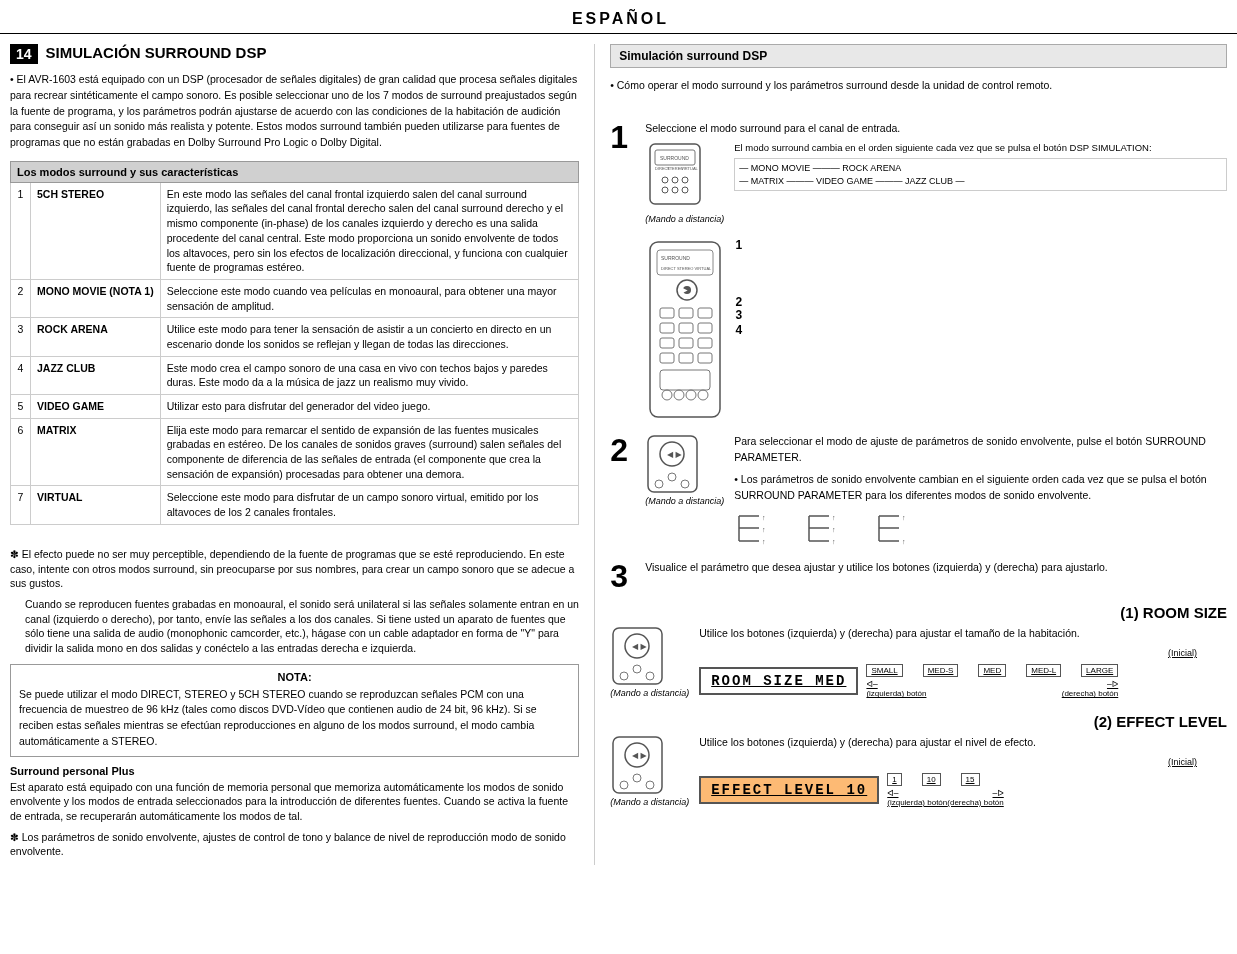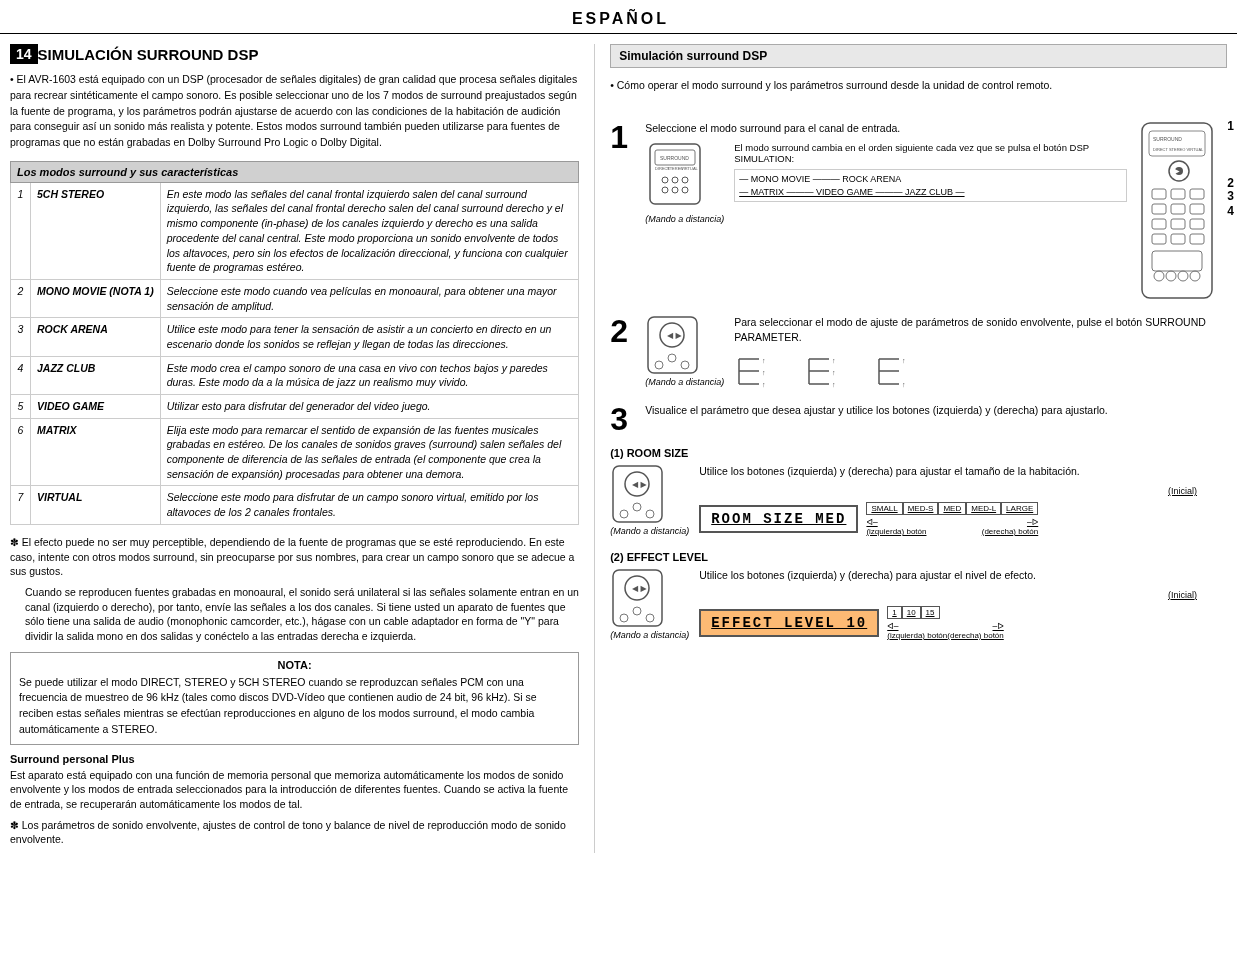--- a/index.html
+++ b/index.html
@@ -28,22 +28,22 @@
     }
 
     
     .left-col {
       width: 48%;
       padding-right: 15px;
     }
 
     .section-header {
       display: flex;
-      align-items: center;
-      gap: 0;
+      align-items: flex-start;
+      gap: 8px;
       margin-bottom: 8px;
     }
 
     .section-number-box {
       background: #000;
       color: #fff;
       font-weight: bold;
       font-size: 14px;
       padding: 2px 6px;
       min-width: 24px;
@@ -57,22 +57,21 @@
 
     .intro-text {
       font-size: 10.5px;
       line-height: 1.5;
       margin-bottom: 10px;
     }
 
     .surround-table {
       width: 100%;
       border-collapse: collapse;
-      margin-bottom: 10px;
-      font-style: italic;
+      margin-bottom: 22px;
     }
 
     .surround-table th {
       background: #d0d0d0;
       border: 1px solid #999;
       padding: 4px 6px;
       font-size: 11px;
       text-align: left;
     }
 
@@ -164,22 +163,23 @@
       height: 70px;
     }
 
     
     .room-size-section {
       margin: 8px 0;
     }
 
     .sub-section-title {
       font-weight: bold;
-      font-size: 11px;
+      font-size: 15px;
       margin-bottom: 5px;
+      text-align: right;
     }
 
     .room-size-display {
       border: 2px solid #555;
       padding: 4px 10px;
       font-family: 'Courier New', monospace;
       font-size: 14px;
       letter-spacing: 2px;
       font-weight: bold;
       background: #fff;
@@ -217,20 +217,21 @@
       min-width: 25px;
     }
 
     .step-body {
       flex: 1;
     }
 
     .step1-layout {
       display: flex;
       gap: 10px;
+      flex-direction: column;
     }
 
     .step1-left {
       flex: 1;
     }
 
     .step1-right {
       width: 90px;
       position: relative;
     }
@@ -246,21 +247,21 @@
 
     .display-with-scale {
       display: flex;
       align-items: center;
       gap: 8px;
       flex-wrap: wrap;
     }
 
     .scale-row {
       display: flex;
-      gap: 0;
+      gap: 20px;
     }
 
     .sc-box {
       border: 1px solid #555;
       padding: 1px 4px;
       font-size: 8px;
     }
 
     .inicital-label {
       font-size: 8.5px;
@@ -390,21 +391,21 @@
                     <circle cx="20" cy="48" r="3" fill="none" stroke="#555" stroke-width="1"></circle>
                     <circle cx="30" cy="48" r="3" fill="none" stroke="#555" stroke-width="1"></circle>
                     <circle cx="40" cy="48" r="3" fill="none" stroke="#555" stroke-width="1"></circle>
                   </svg>
                   <div class="mando-label">(Mando a distancia)</div>
                 </div>
                 <div style="flex:1;">
                   <div style="font-size:9.5px; margin-bottom:5px;">El modo surround cambia en el orden siguiente cada vez que se pulsa el botón DSP SIMULATION:</div>
                   <div style="font-size:9px; padding:4px; border:1px solid #ccc;">
                     <div>— MONO MOVIE ——— ROCK ARENA</div>
-                    <div style="margin-top:3px;text-decoration:underline;">— MATRIX ——— VIDEO GAME ——— JAZZ CLUB —</div>
+                    <div style="margin-top:3px;">— MATRIX ——— VIDEO GAME ——— JAZZ CLUB —</div>
                   </div>
                 </div>
               </div>
             </div>
 
             <div class="step1-right">
               <div style="position:relative; display:inline-block;">
                 <svg width="85" height="180" viewBox="0 0 85 180">
                   <rect x="5" y="2" width="70" height="175" rx="8" fill="none" stroke="#555" stroke-width="1.5"></rect>
                   <rect x="12" y="10" width="56" height="25" rx="3" fill="none" stroke="#888" stroke-width="1"></rect>
@@ -453,20 +454,21 @@
                 <circle cx="27" cy="20" r="12" fill="none" stroke="#555" stroke-width="1.5"></circle>
                 <text x="22" y="23" font-size="8" fill="#555">◀ ▶</text>
                 <circle cx="27" cy="43" r="4" fill="none" stroke="#777" stroke-width="1"></circle>
                 <circle cx="14" cy="50" r="4" fill="none" stroke="#777" stroke-width="1"></circle>
                 <circle cx="40" cy="50" r="4" fill="none" stroke="#777" stroke-width="1"></circle>
               </svg>
               <div class="mando-label">(Mando a distancia)</div>
             </div>
             <div style="flex:1;">
               <div class="step-text">Para seleccionar el modo de ajuste de parámetros de sonido envolvente, pulse el botón SURROUND PARAMETER.</div>
+              <div class="step-text">• Los parámetros de sonido envolvente cambian en el siguiente orden cada vez que se pulsa el botón SURROUND PARAMETER para los diferentes modos de sonido envolvente.</div>
 
               <div style="display:flex; gap:20px; margin-top:8px;">
 
                 <div style="text-align:center;">
                   <svg width="50" height="35" viewBox="0 0 50 35">
                     <line x1="5" y1="5" x2="5" y2="30" stroke="#555" stroke-width="1.5"></line>
                     <line x1="5" y1="5" x2="25" y2="5" stroke="#555" stroke-width="1.5"></line>
                     <line x1="5" y1="17" x2="25" y2="17" stroke="#555" stroke-width="1.5"></line>
                     <line x1="5" y1="30" x2="25" y2="30" stroke="#555" stroke-width="1.5"></line>
                     <text x="28" y="9" font-size="7" fill="#555">↑</text>

